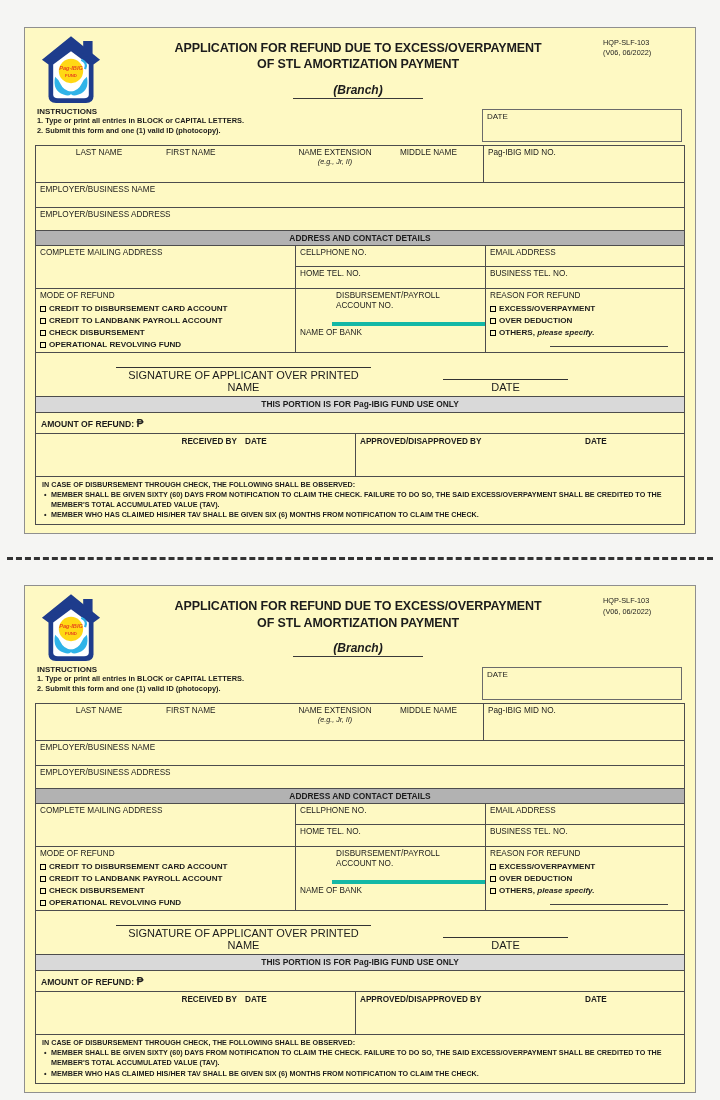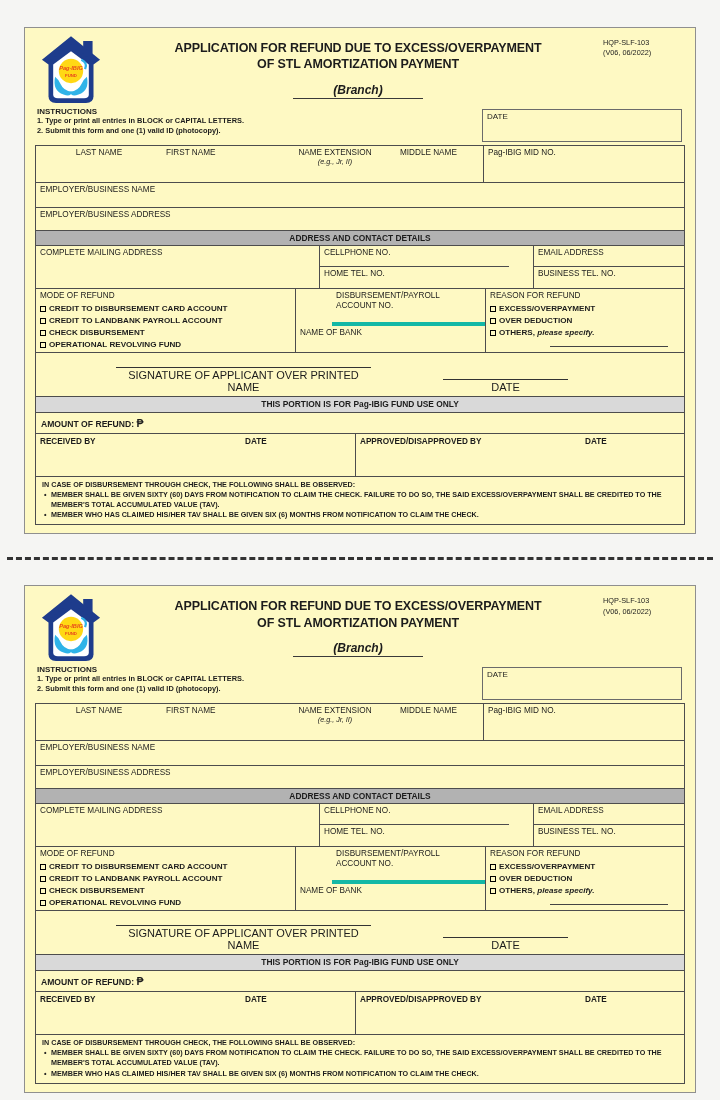--- a/index.html
+++ b/index.html
@@ -52,42 +52,42 @@
   .nm3 .hint { font-weight:normal; font-style:italic; font-size:7.2px; }
   .nm4 { flex:1; }
   .names-right { flex:1; }
   .r-emp  { height:25px; }
   .r-empa { height:23px; }
   .bar { display:block; height:14px; line-height:14px; text-align:center;
          font-weight:bold; font-size:8.4px; background:#b2b2b2; }
   .bar2 { background:#d9d9d9; height:15px; line-height:15px; }
   .c1 { width:259px; } .c2 { width:190px; display:flex; flex-direction:column; }
   .c3 { flex:1; }
-  .r-contact { height:43px;gap:24px; }
+  .r-contact { height:43px; }
   .subcell-top { height:21px; border-bottom:1px solid #4d4d4d; }
   .subcell-bot { flex:1; }
   .r-mode { height:64px; }
   .acct-top { height:37px; border-bottom:4px solid #14b8a6;margin-left:36px; }
   .acct-top .lb { max-width:126px; }
   .cbitem { display:flex; align-items:center; padding:0 4px; line-height:1.48; font-size:8.1px;font-weight:bold; }
   .cb { width:6px; height:6px; border:1.6px solid #000; margin-right:3px; flex:none; }
   .spec-line { width:118px; border-bottom:1.2px solid #444; height:8px; margin-left:64px; }
   .r-sig { height:44px; position:relative; }
   .siggrp { position:absolute; bottom:3px; }
   .sg1 { left:80px; width:255px; } .sg2 { left:407px; width:125px; }
   .sigline { border-top:1.3px solid #333; }
   .siglab { text-align:center; font-size:11px; padding-top:1px; }
   .r-amt { height:21px; align-items:center; }
   .amt { font-weight:bold; font-size:8.6px; padding:0 5px; }
   .peso { font-size:10.5px; font-weight:bold; }
   .r-recv { height:43px; }
   .recv-cell { display:flex; }
   .rc1 { width:319px; } .rc2 { flex:1; }
   .rl-a { padding:3px 4px; font-weight:bold; font-size:8.2px; }
-  .w1 { width:205px; } .w2 { width:225px; }
+  .w1 { width:205px;text-align:right; } .w2 { width:225px; }
   .r-notes { display:block; padding:3px 6px 4px; }
   .notes-h { font-weight:bold; font-size:7.2px; line-height:1.4; }
   .notes ul { list-style:none; }
   .notes li { font-weight:bold; font-size:7.2px; line-height:1.4;
               padding-left:9px; position:relative; }
   .notes li::before { content:"•"; position:absolute; left:2px; }
 </style>
 </head>
 <body>
 

